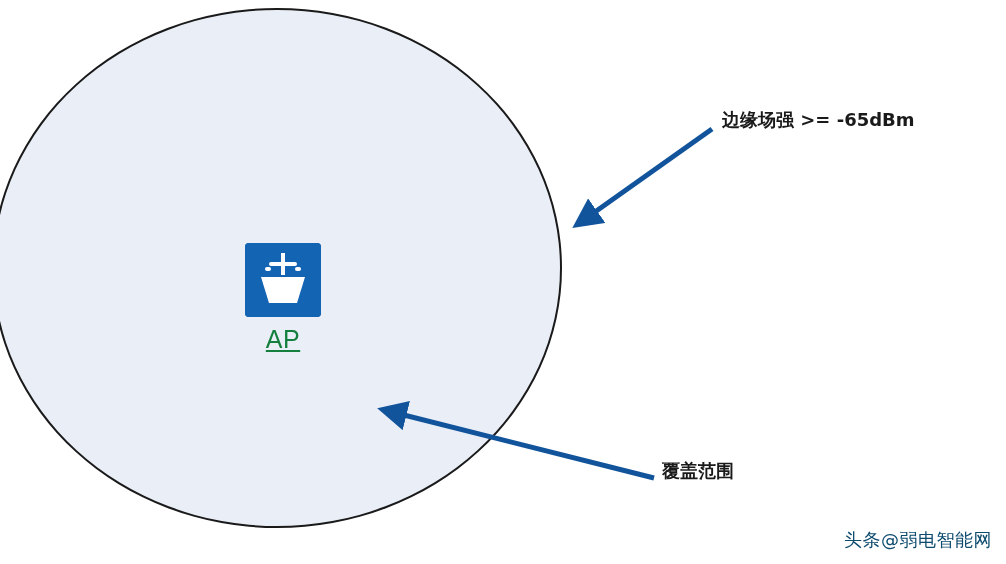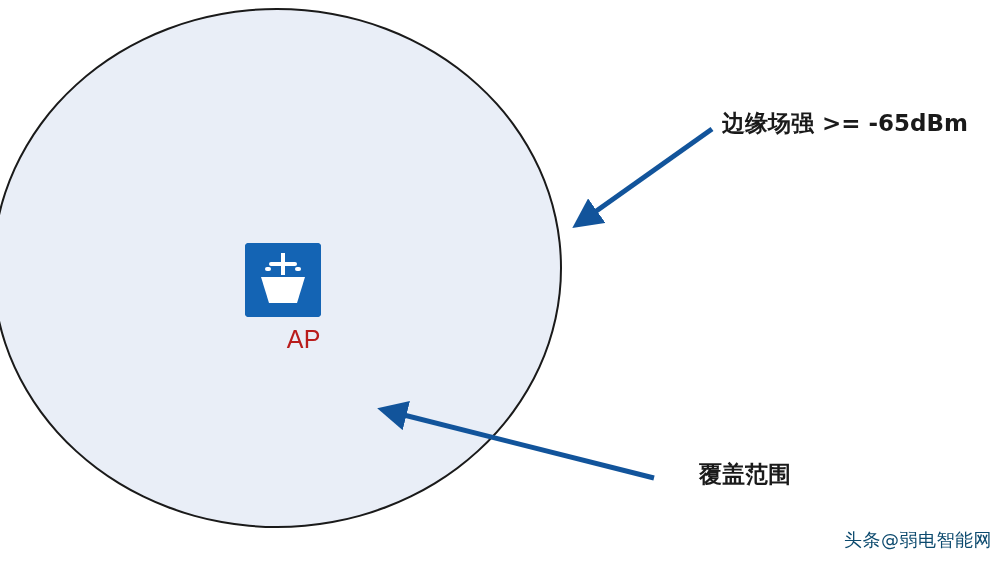--- a/index.html
+++ b/index.html
@@ -46,44 +46,44 @@
     background: #1464b4;
     border-radius: 4px;
   }
   .ap-icon svg { display: block; }
 
   .ap-label {
     position: absolute;
     left: 245px;
     top: 325px;
     width: 76px;
-    text-align: right;
+    text-align: center;
     font-size: 25px;
-    color: #b91c1c;
+    color: #15803d;
     font-family: "Liberation Sans", sans-serif;
     letter-spacing: 0.5px;
+    text-decoration: underline;
   }
 
   
   .annot {
     position: absolute;
-    font-size: 23px;
+    font-size: 18px;
     color: #1a1a1a;
     white-space: nowrap;
     font-family: "DejaVu Sans", sans-serif;
     font-weight: 600;
   }
   .annot-edge {
     left: 722px;
     top: 108px;
   }
   .annot-coverage {
     left: 662px;
     top: 459px;
-    margin-left: 37px;
   }
 
   
   .arrows {
     position: absolute;
     left: 0; top: 0;
     width: 1006px;
     height: 564px;
     pointer-events: none;
   }

